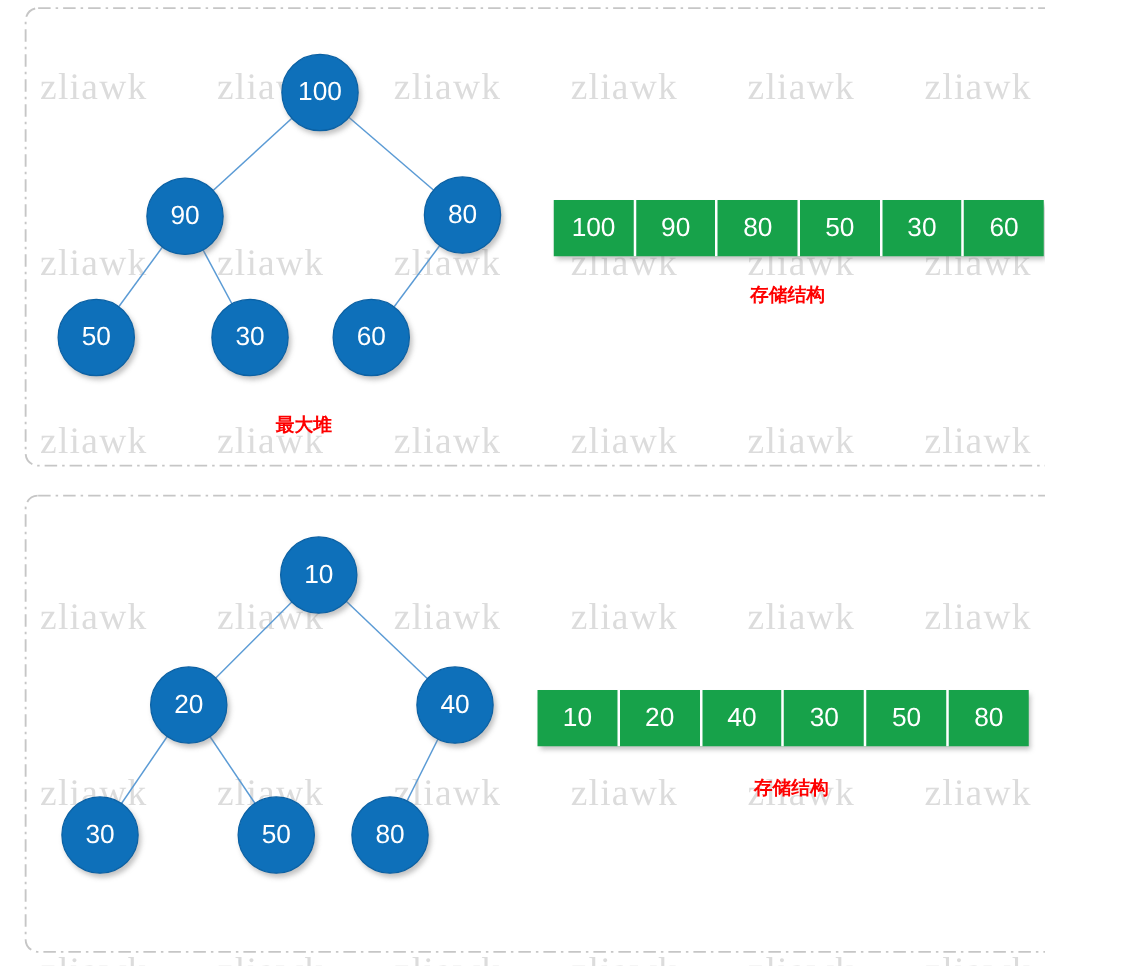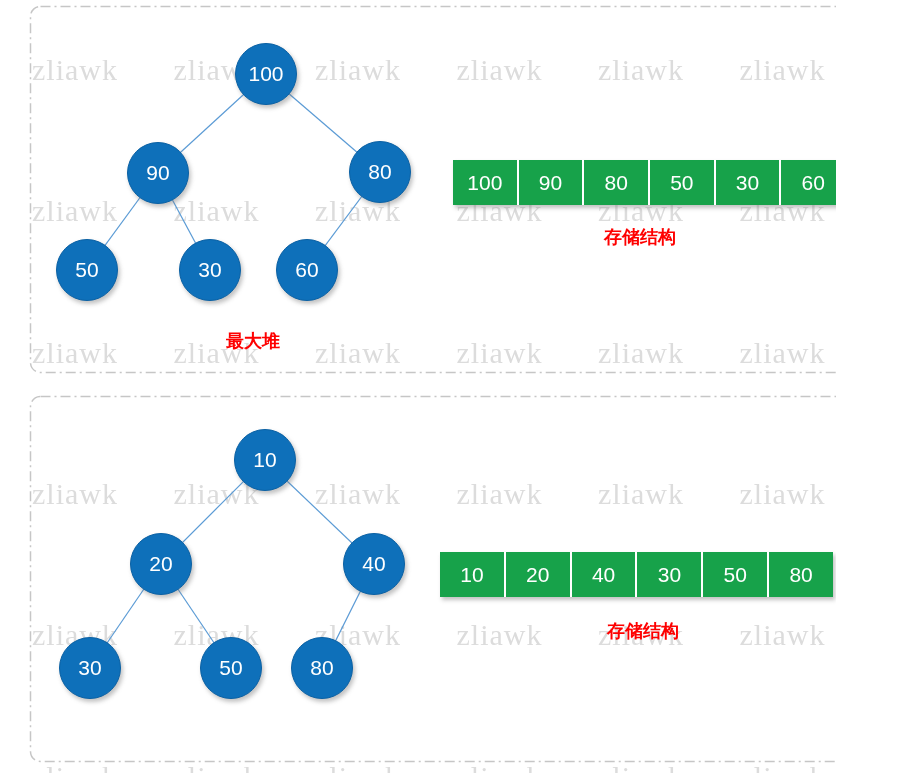--- a/index.html
+++ b/index.html
@@ -15,42 +15,42 @@
   .canvas{
     position:relative;width:836px;height:773px;background:#ffffff;
     overflow:hidden;font-family:"Liberation Sans",sans-serif;
   }
   .watermark-layer{position:absolute;inset:0;z-index:0;pointer-events:none;}
   .wm{
     position:absolute;font-family:"Liberation Serif","DejaVu Serif",serif;
     font-size:30px;color:var(--watermark-gray);letter-spacing:1px;line-height:1;
     user-select:none;
   }
-  .panel{position:absolute;left:30px;width:850px;z-index:1;}
+  .panel{position:absolute;left:20px;width:850px;z-index:1;}
   .panel svg{position:absolute;left:0;top:0;overflow:visible;}
   .node{
     position:absolute;width:62px;height:62px;border-radius:50%;
     background:var(--node-blue);border:1px solid var(--node-border);
     box-sizing:border-box;display:flex;align-items:center;justify-content:center;
     color:#ffffff;font-size:21px;
     box-shadow:2px 3px 4px rgba(120,120,120,0.45);
   }
   .heap-array{
     position:absolute;display:flex;height:45px;
     background:var(--array-green);
     box-shadow:2px 3px 4px rgba(120,120,120,0.45);
   }
   .cell{
     flex:1;display:flex;align-items:center;justify-content:center;
     color:#ffffff;font-size:21px;border-right:2px solid #ffffff;
   }
   .cell:last-child{border-right:none;}
   .caption{
     position:absolute;width:220px;text-align:center;
-    color:var(--label-red);font-size:18px;font-weight:700;line-height:18px;
+    color:var(--label-red);font-size:15px;font-weight:700;line-height:18px;
   }
 </style>
 </head>
 <body>
 
 <div class="canvas">
 
   <div class="watermark-layer">
       <span class="wm" style="left: 32px; top: 55px;">zliawk</span>
       <span class="wm" style="left: 173.5px; top: 55px;">zliawk</span>

